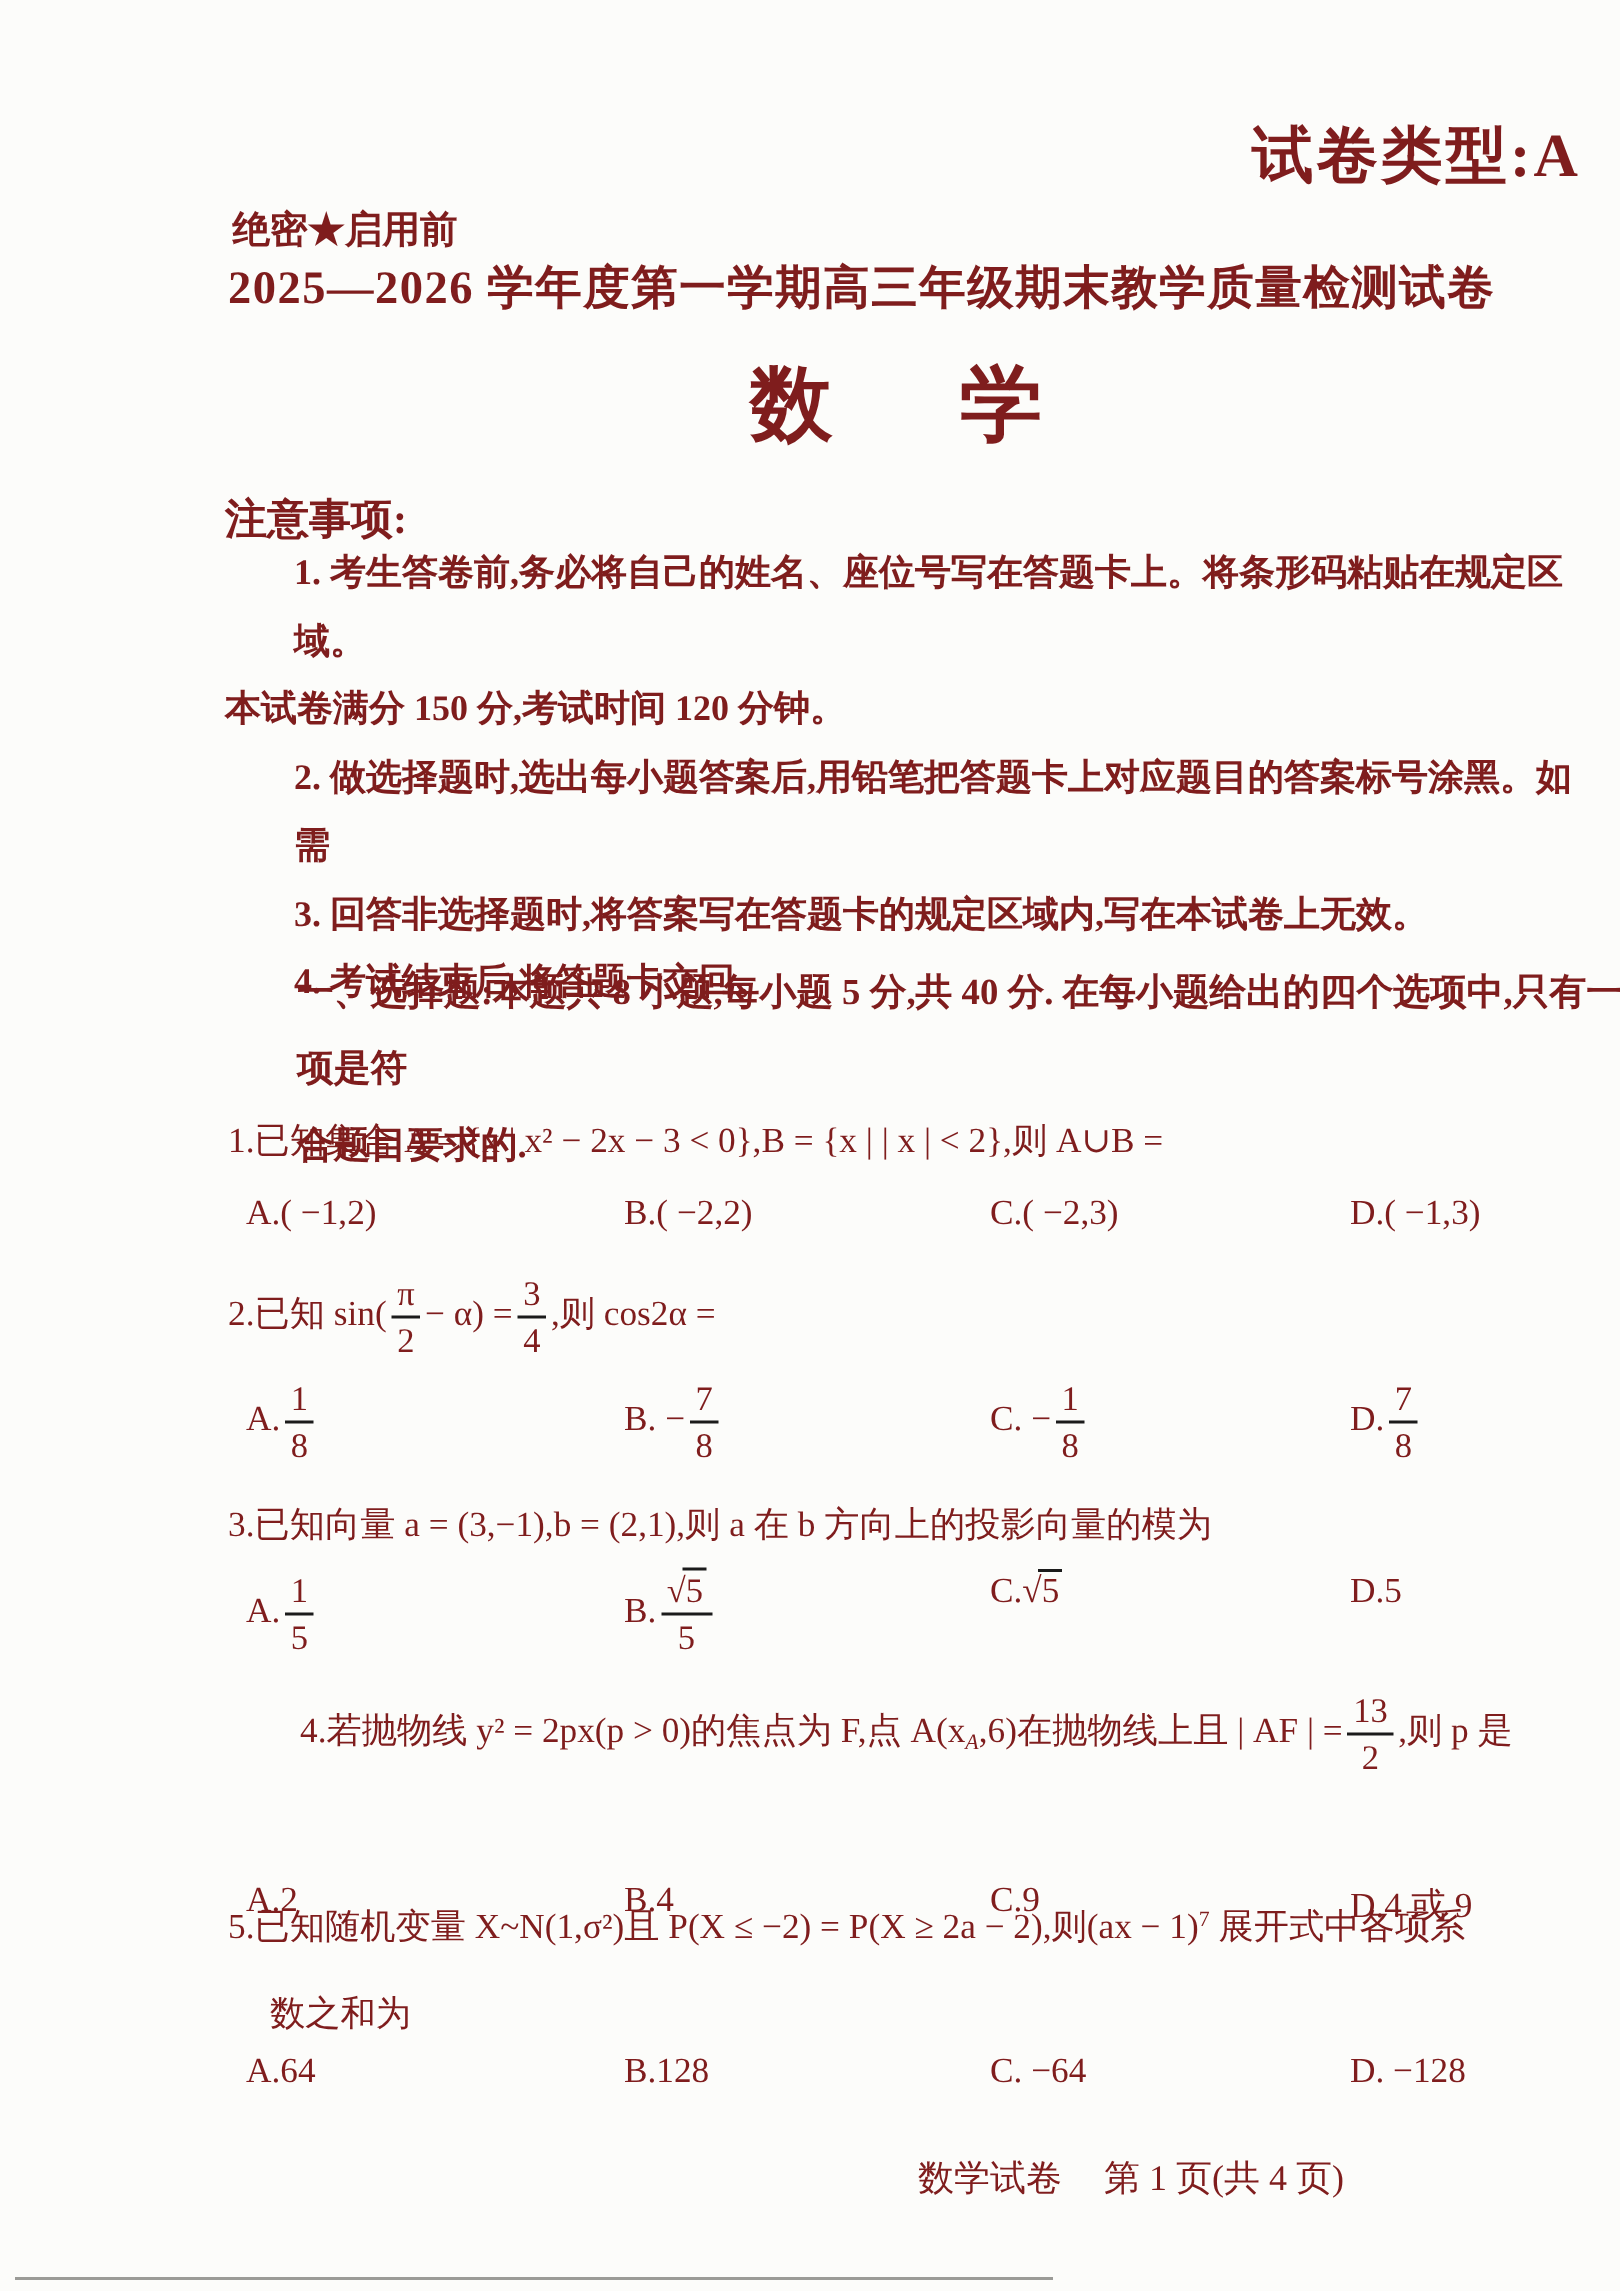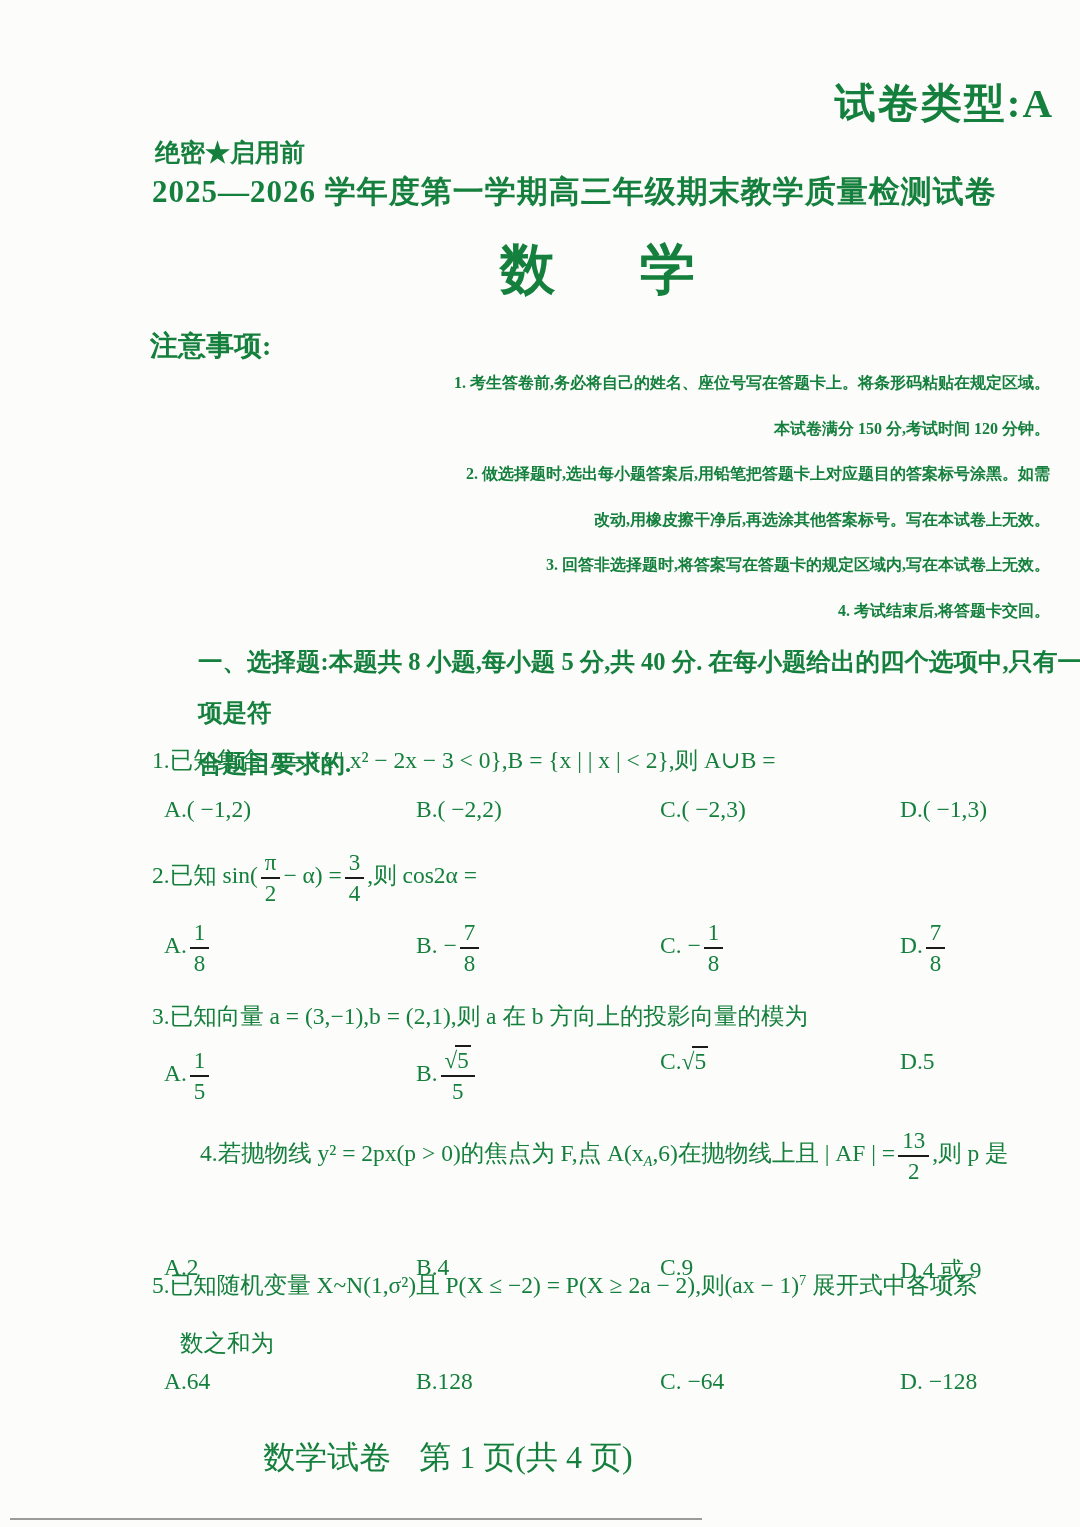--- a/index.html
+++ b/index.html
@@ -1,28 +1,28 @@
 <!DOCTYPE html>
 <html><head>
 <meta charset="utf-8">
 <style>
   * { margin:0; padding:0; box-sizing:border-box; }
   html,body { background:#e9e9e7; }
   .page {
     position:relative; width:1080px; height:1527px;
     background:#fcfcfa; overflow:hidden;
     font-family:"Liberation Serif","DejaVu Serif",serif;
-    color:#15803d;
+    color:#7f1d1d;
   }
   .exam-type { position:absolute; top:76px; right:26px; font-size:41px; font-weight:700; letter-spacing:2px; }
   .secrecy   { position:absolute; top:136px; left:155px; font-size:25px; font-weight:700; }
   .doc-title { position:absolute; top:171px; left:152px; font-size:31px; font-weight:700; white-space:nowrap; letter-spacing:1px; }
   .subject   { position:absolute; top:233px; left:150px; width:895px; display:flex; justify-content:center; gap:85px; font-size:55px; font-weight:700; }
   .notice-label { position:absolute; top:327px; left:150px; font-size:28px; font-weight:700; }
-  .notice    { position:absolute; top:360px; left:150px; width:900px; font-size:16px; font-weight:700; line-height:45.5px;text-align:right; }
+  .notice    { position:absolute; top:360px; left:150px; width:900px; font-size:24px; font-weight:700; line-height:45.5px; }
   .notice .indent { padding-left:46px; }
   .section-hd { position:absolute; top:636px; left:150px; width:902px; font-size:24.5px; font-weight:700; line-height:51px;margin-left:48px; }
   .stem { font-size:23.5px; }
   .q1-stem { position:absolute; top:744px; left:152px; width:900px; }
   .q2-stem { position:absolute; top:850px; left:152px; width:900px; }
   .q3-stem { position:absolute; top:1000px; left:152px; width:900px; }
   .q4-stem { position:absolute; top:1128px; left:160px; width:920px;margin-left:40px; }
   .q5-stem { position:absolute; top:1258px; left:152px; width:910px; line-height:55px; }
   .q5-stem .cont { padding-left:28px; }
   .opts {
@@ -40,21 +40,21 @@
     vertical-align:middle; margin:0 3px; line-height:1.08; font-size:0.98em;
   }
   .frac .num { padding:0 4px 2px; border-bottom:2px solid #1b1b1b; }
   .frac .den { padding-top:2px; }
   .radical { margin-right:-2px; }
   .radicand { border-top:2px solid #1b1b1b; padding:0 2px; }
   .sub7 { font-size:0.62em; position:relative; top:0.32em; font-style:italic; }
   .sup7 { font-size:0.62em; position:relative; top:-0.55em; }
   .footer {
     position:absolute; top:1436px; left:0; width:896px;
-    display:flex; justify-content:center; gap:28px; font-size:32px;
+    display:flex; justify-content:flex-end; gap:28px; font-size:24px;
   }
   .scanline { position:absolute; top:1518px; left:10px; width:692px; height:2px; background:#9b9b97; }
 </style>
 </head>
 <body>
 
 <div class="page">
 
   <div class="exam-type">试卷类型:A</div>
   <div class="secrecy">绝密★启用前</div>
@@ -63,21 +63,20 @@
   <div class="subject">
     <span>数</span>
     <span>学</span>
   </div>
 
   <div class="notice-label">注意事项:</div>
   <div class="notice">
     <div class="indent">1. 考生答卷前,务必将自己的姓名、座位号写在答题卡上。将条形码粘贴在规定区域。</div>
     <div>本试卷满分 150 分,考试时间 120 分钟。</div>
     <div class="indent">2. 做选择题时,选出每小题答案后,用铅笔把答题卡上对应题目的答案标号涂黑。如需</div>
-    <div>改动,用橡皮擦干净后,再选涂其他答案标号。写在本试卷上无效。</div>
     <div class="indent">3. 回答非选择题时,将答案写在答题卡的规定区域内,写在本试卷上无效。</div>
     <div class="indent">4. 考试结束后,将答题卡交回。</div>
   </div>
 
   <div class="section-hd">
     <div>一、选择题:本题共 8 小题,每小题 5 分,共 40 分. 在每小题给出的四个选项中,只有一项是符</div>
     <div>合题目要求的.</div>
   </div>
 
   <div class="stem q1-stem">1.已知集合 A = {x | x² − 2x − 3 &lt; 0},B = {x | | x | &lt; 2},则 A∪B =</div>

